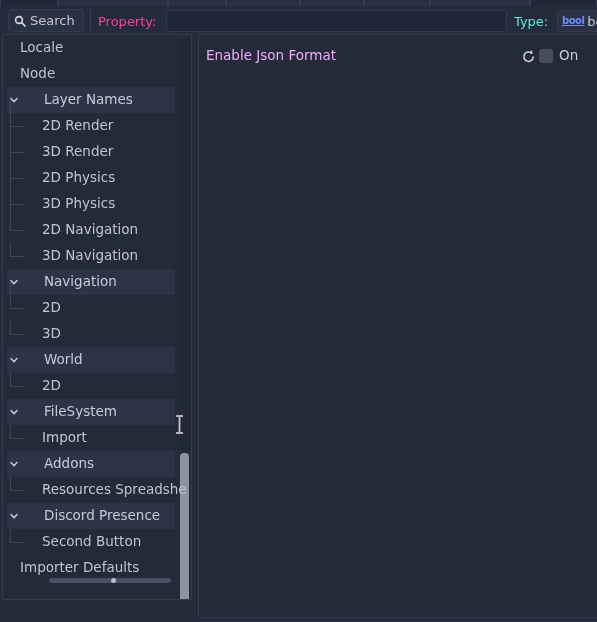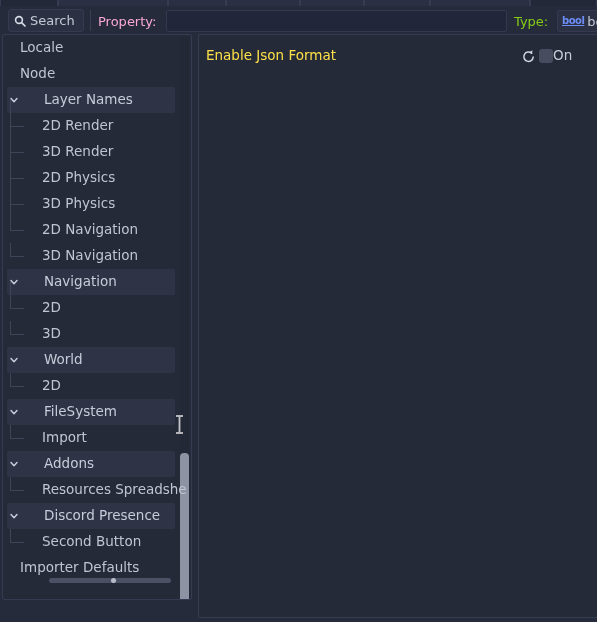--- a/index.html
+++ b/index.html
@@ -70,21 +70,21 @@
     position: absolute;
     left: 84px; top: 4px;
     width: 1px; height: 21px;
     background: #3a4157;
   }
 
   .prop-label {
     position: absolute;
     left: 92px; top: 9px;
     font-size: 13px;
-    color: #f9a8d4;
+    color: #ec4899;
     line-height: 1;
   }
 
   .prop-input {
     position: absolute;
     left: 160px; top: 4px;
     width: 341px; height: 22px;
     background: #21263a;
     border: 1px solid #333a4e;
     border-radius: 2px;
@@ -92,21 +92,21 @@
     font-size: 13px;
     font-family: "DejaVu Sans", "Liberation Sans", sans-serif;
     padding: 0 5px;
     outline: none;
   }
 
   .type-label {
     position: absolute;
     left: 508px; top: 9px;
     font-size: 13px;
-    color: #84cc16;
+    color: #5eead4;
     line-height: 1;
   }
 
   .type-value {
     position: absolute;
     left: 551px; top: 4px;
     width: 46px; height: 22px;
     background: #2b3143;
     border: 1px solid #343b4f;
     border-left: 1px solid #343b4f;
@@ -292,41 +292,42 @@
     position: absolute;
     left: 0; top: 8px;
     width: 397px; height: 26px;
     display: flex;
     align-items: center;
   }
   .prop-row .name {
     position: absolute;
     left: 7px;
     font-size: 13.5px;
-    color: #fde047;
+    color: #f0abfc;
     line-height: 1;
   }
 
   .revert-btn {
     position: absolute;
     left: 320px; top: 4px;
     width: 18px; height: 18px;
     display: flex;
     align-items: center;
     justify-content: center;
     cursor: pointer;
   }
   .revert-btn svg { display: block; }
 
   .checkbox-wrap {
     position: absolute;
     left: 340px; top: 2px;
     height: 22px;
     display: flex;
     align-items: center;
+    gap: 6px;
     cursor: pointer;
   }
   .checkbox-box {
     width: 14px; height: 14px;
     background: #474d5e;
     border-radius: 3px;
     flex: 0 0 14px;
   }
   .checkbox-label {
     font-size: 13.5px;

